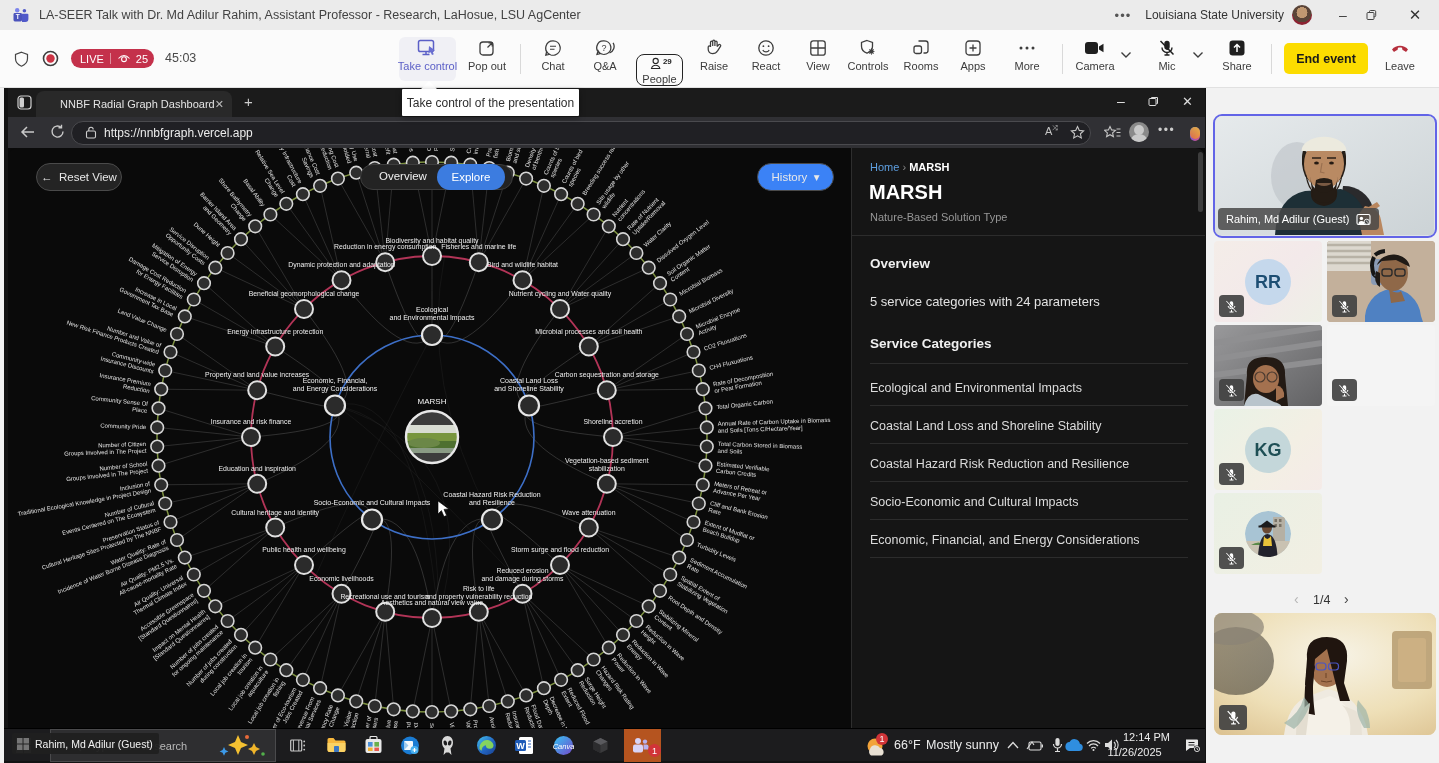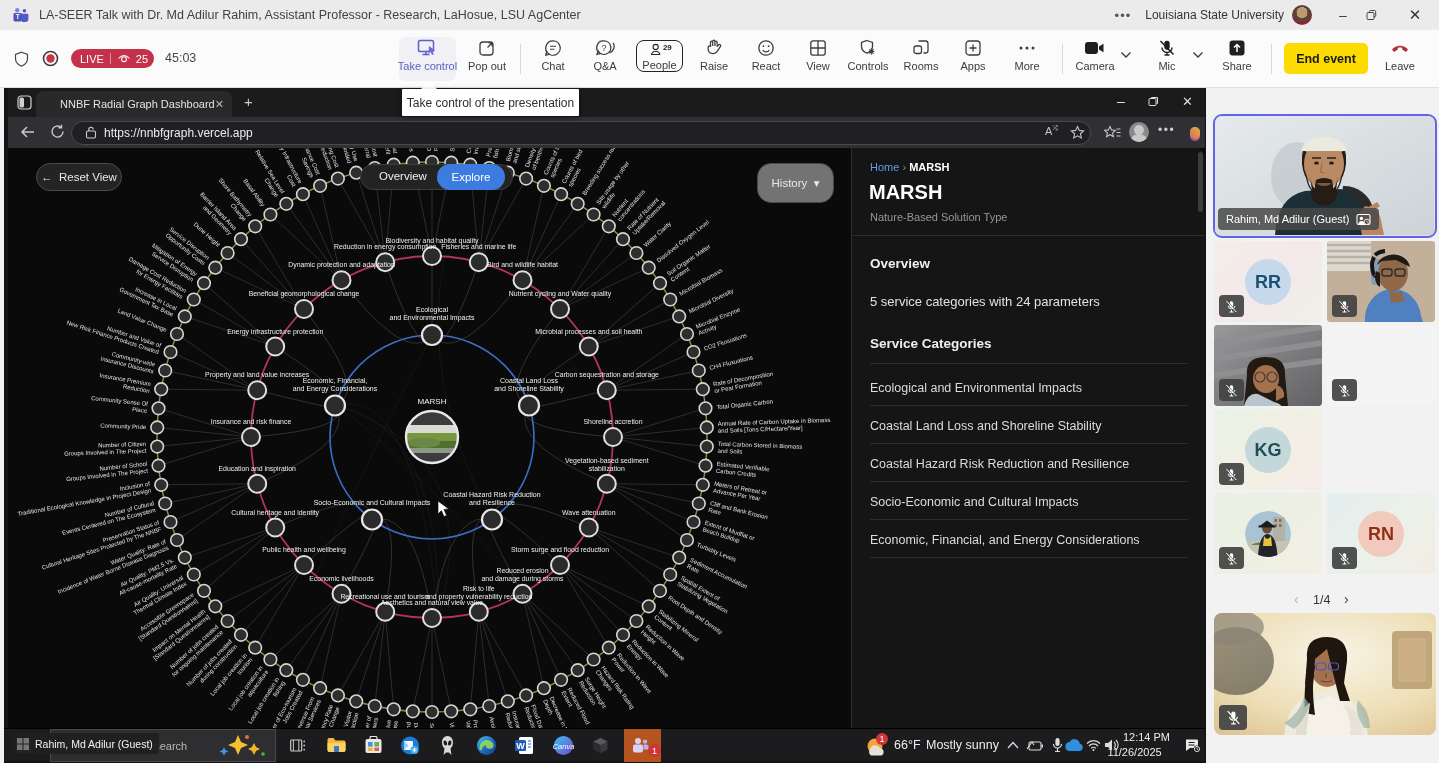--- a/index.html
+++ b/index.html
@@ -96,21 +96,21 @@
    <span class="lbl">Chat</span>
  </div>
  <div class="tbtn" style="left:579px">
    <svg width="19" height="18" viewBox="0 0 19 18">
         <path d="M8 1.8 a6.8 6.8 0 1 1 -5.9 10.1 L1 15.4 4.4 14.6 A6.8 6.8 0 0 1 8 1.8 Z" fill="none" stroke="#3d3d3d" stroke-width="1.3"></path>
         <text x="8" y="11.5" font-size="9" fill="#3d3d3d" text-anchor="middle" font-family="Liberation Sans">?</text>
         <path d="M13.5 13.8 a6.8 6.8 0 0 0 3.6 -10" fill="none" stroke="#3d3d3d" stroke-width="1.3"></path>
       </svg>
    <span class="lbl">Q&amp;A</span>
  </div>
- <div class="tbtn" style="left:636px;width:47px;border:1.6px solid #242424;border-radius:8px;height:32px;top:10px">
+ <div class="tbtn" style="left:636px;width:47px;border:1.6px solid #242424;border-radius:8px;height:32px;top:24px">
    <svg width="30" height="18" viewBox="0 0 30 18">
         <circle cx="9" cy="5.5" r="3.6" fill="none" stroke="#242424" stroke-width="1.5"></circle>
         <path d="M3.2 16 a6 6 0 0 1 11.6 0 Z" fill="none" stroke="#242424" stroke-width="1.5"></path>
         <text x="19" y="10" font-size="11" font-weight="bold" fill="#242424" font-family="Liberation Sans">29</text>
       </svg>
    <span class="lbl">People</span>
  </div>
  <div class="tbtn" style="left:688px">
    <svg width="16" height="18" viewBox="0 0 16 18">
         <path d="M4.5 8 V3.2 a1.1 1.1 0 0 1 2.2 0 V7 M6.7 7 V2.2 a1.1 1.1 0 0 1 2.2 0 V7 M8.9 7 V3.2 a1.1 1.1 0 0 1 2.2 0 V7.6 M11.1 7.6 l1.6-1.8 a1.2 1.2 0 0 1 1.9 1.4 l-3 4.6 a6 6 0 0 1-5.1 2.9 4.6 4.6 0 0 1-4.3-4.4 V8 a1.1 1.1 0 0 1 2.3 0" fill="none" stroke="#3d3d3d" stroke-width="1.25"></path>
@@ -670,21 +670,21 @@
 </g>
 <circle cx="424.0" cy="289.0" r="26" fill="none" stroke="#e8e8e8" stroke-width="2.4"></circle>
 <text x="424.0" y="256.0" font-size="8" fill="#f5f5f5" text-anchor="middle">MARSH</text>
 </g>
 <path d="M430 353 l0 13 3.4 -3.4 2.6 6 2.6 -1.2 -2.6 -6 4.8 -0.5 Z" fill="#fff" stroke="#000" stroke-width="0.6"></path>
 </svg>
    <div class="abs" style="left:28px;top:15px;height:28px;width:86px;background:#242424;border:1px solid #4a4a4a;border-radius:14px;display:flex;align-items:center;justify-content:center;font-size:11.5px;color:#e8e8e8">←&nbsp; Reset View</div>
    <div class="abs" style="left:352px;top:16px;height:26px;width:153px;background:#232323;border:1px solid #3e3e3e;border-radius:14px"></div>
    <span class="abs" style="left:371px;top:22px;font-size:11.5px;color:#f0f0f0">Overview</span>
    <div class="abs" style="left:429px;top:16px;height:26px;width:68px;background:#3c7ce0;border-radius:14px;display:flex;align-items:center;justify-content:center;font-size:11.5px;color:#fff">Explore</div>
-   <div class="abs" style="left:749px;top:15px;height:40px;width:77px;background:#737373;border:1px solid #4a4a4a;border-radius:14px;display:flex;align-items:center;justify-content:center;font-size:11.5px;color:#e8e8e8">History &nbsp;▾</div>
+   <div class="abs" style="left:749px;top:15px;height:28px;width:77px;background:#3b82f6;border:1px solid #4a4a4a;border-radius:14px;display:flex;align-items:center;justify-content:center;font-size:11.5px;color:#e8e8e8">History &nbsp;▾</div>
    <div id="panel">
      <div style="position:absolute;left:18px;top:13px;font-size:11px"><span style="color:#5e9fe0">Home</span> <span style="color:#888">›</span> <span style="color:#fff;font-weight:bold">MARSH</span></div>
      <div style="position:absolute;left:17px;top:33px;font-size:20px;font-weight:bold;color:#fff">MARSH</div>
      <div style="position:absolute;left:18px;top:63px;font-size:11px;color:#979797">Nature-Based Solution Type</div>
      <div style="position:absolute;left:0;top:87px;width:354px;height:1px;background:#2c2c2c"></div>
      <div style="position:absolute;left:18px;top:108px;font-size:13.5px;font-weight:bold;color:#f0f0f0">Overview</div>
      <div style="position:absolute;left:18px;top:146px;font-size:13px;color:#e2e2e2">5 service categories with 24 parameters</div>
      <div style="position:absolute;left:18px;top:188px;font-size:13.5px;font-weight:bold;color:#f0f0f0">Service Categories</div>
      <div style="position:absolute;left:18px;top:215px;width:318px;height:1px;background:#2c2c2c"></div>
      <div style="position:absolute;left:18px;top:233px;font-size:12.5px;color:#dcdcdc">Ecological and Environmental Impacts</div>
@@ -993,31 +993,20 @@
   </span>
   <span class="micb">
         <svg width="13" height="13" viewBox="0 0 13 13">
           <rect x="4.6" y="1.2" width="3.6" height="6.5" rx="1.8" fill="#fff"></rect>
           <path d="M3 6 a3.6 3.6 0 0 0 7 0 M6.5 10 V12 M4.5 12 h4" fill="none" stroke="#fff" stroke-width="1"></path>
           <path d="M1.5 1 11.5 12" stroke="#fff" stroke-width="1.1"></path>
           <path d="M2 0.6 12 11.6" stroke="rgba(66,66,66,.9)" stroke-width="0.7"></path>
         </svg>
       </span>
  </div>
- <div class="vtile" style="left:121px;top:405px;width:108px;height:81px;background:linear-gradient(135deg,#e4eef0,#ecf1e8 60%,#f3ece4)">
-  <span class="avc" style="left:31px;top:18px;width:46px;height:46px;background:#f2c9bd;color:#8f3015;font-size:18px">RN</span>
-  <span class="micb">
-        <svg width="13" height="13" viewBox="0 0 13 13">
-          <rect x="4.6" y="1.2" width="3.6" height="6.5" rx="1.8" fill="#fff"></rect>
-          <path d="M3 6 a3.6 3.6 0 0 0 7 0 M6.5 10 V12 M4.5 12 h4" fill="none" stroke="#fff" stroke-width="1"></path>
-          <path d="M1.5 1 11.5 12" stroke="#fff" stroke-width="1.1"></path>
-          <path d="M2 0.6 12 11.6" stroke="rgba(66,66,66,.9)" stroke-width="0.7"></path>
-        </svg>
-      </span>
- </div>
 
  <span class="abs" style="left:88px;top:503px;font-size:14px;color:#b5b5b5">‹</span>
  <span class="abs" style="left:107px;top:505px;font-size:12.5px;color:#333">1/4</span>
  <span class="abs" style="left:138px;top:503px;font-size:14px;color:#444">›</span>
 
  <div class="vtile" style="left:8px;top:525px;width:222px;height:122px;border-radius:8px;background:#e8d9b5">
   <svg width="222" height="122" viewBox="0 0 222 122">
    <defs>
     <radialGradient id="warm" cx="0.55" cy="0.35" r="0.9">
             <stop offset="0" stop-color="#f7f3e6"></stop>

